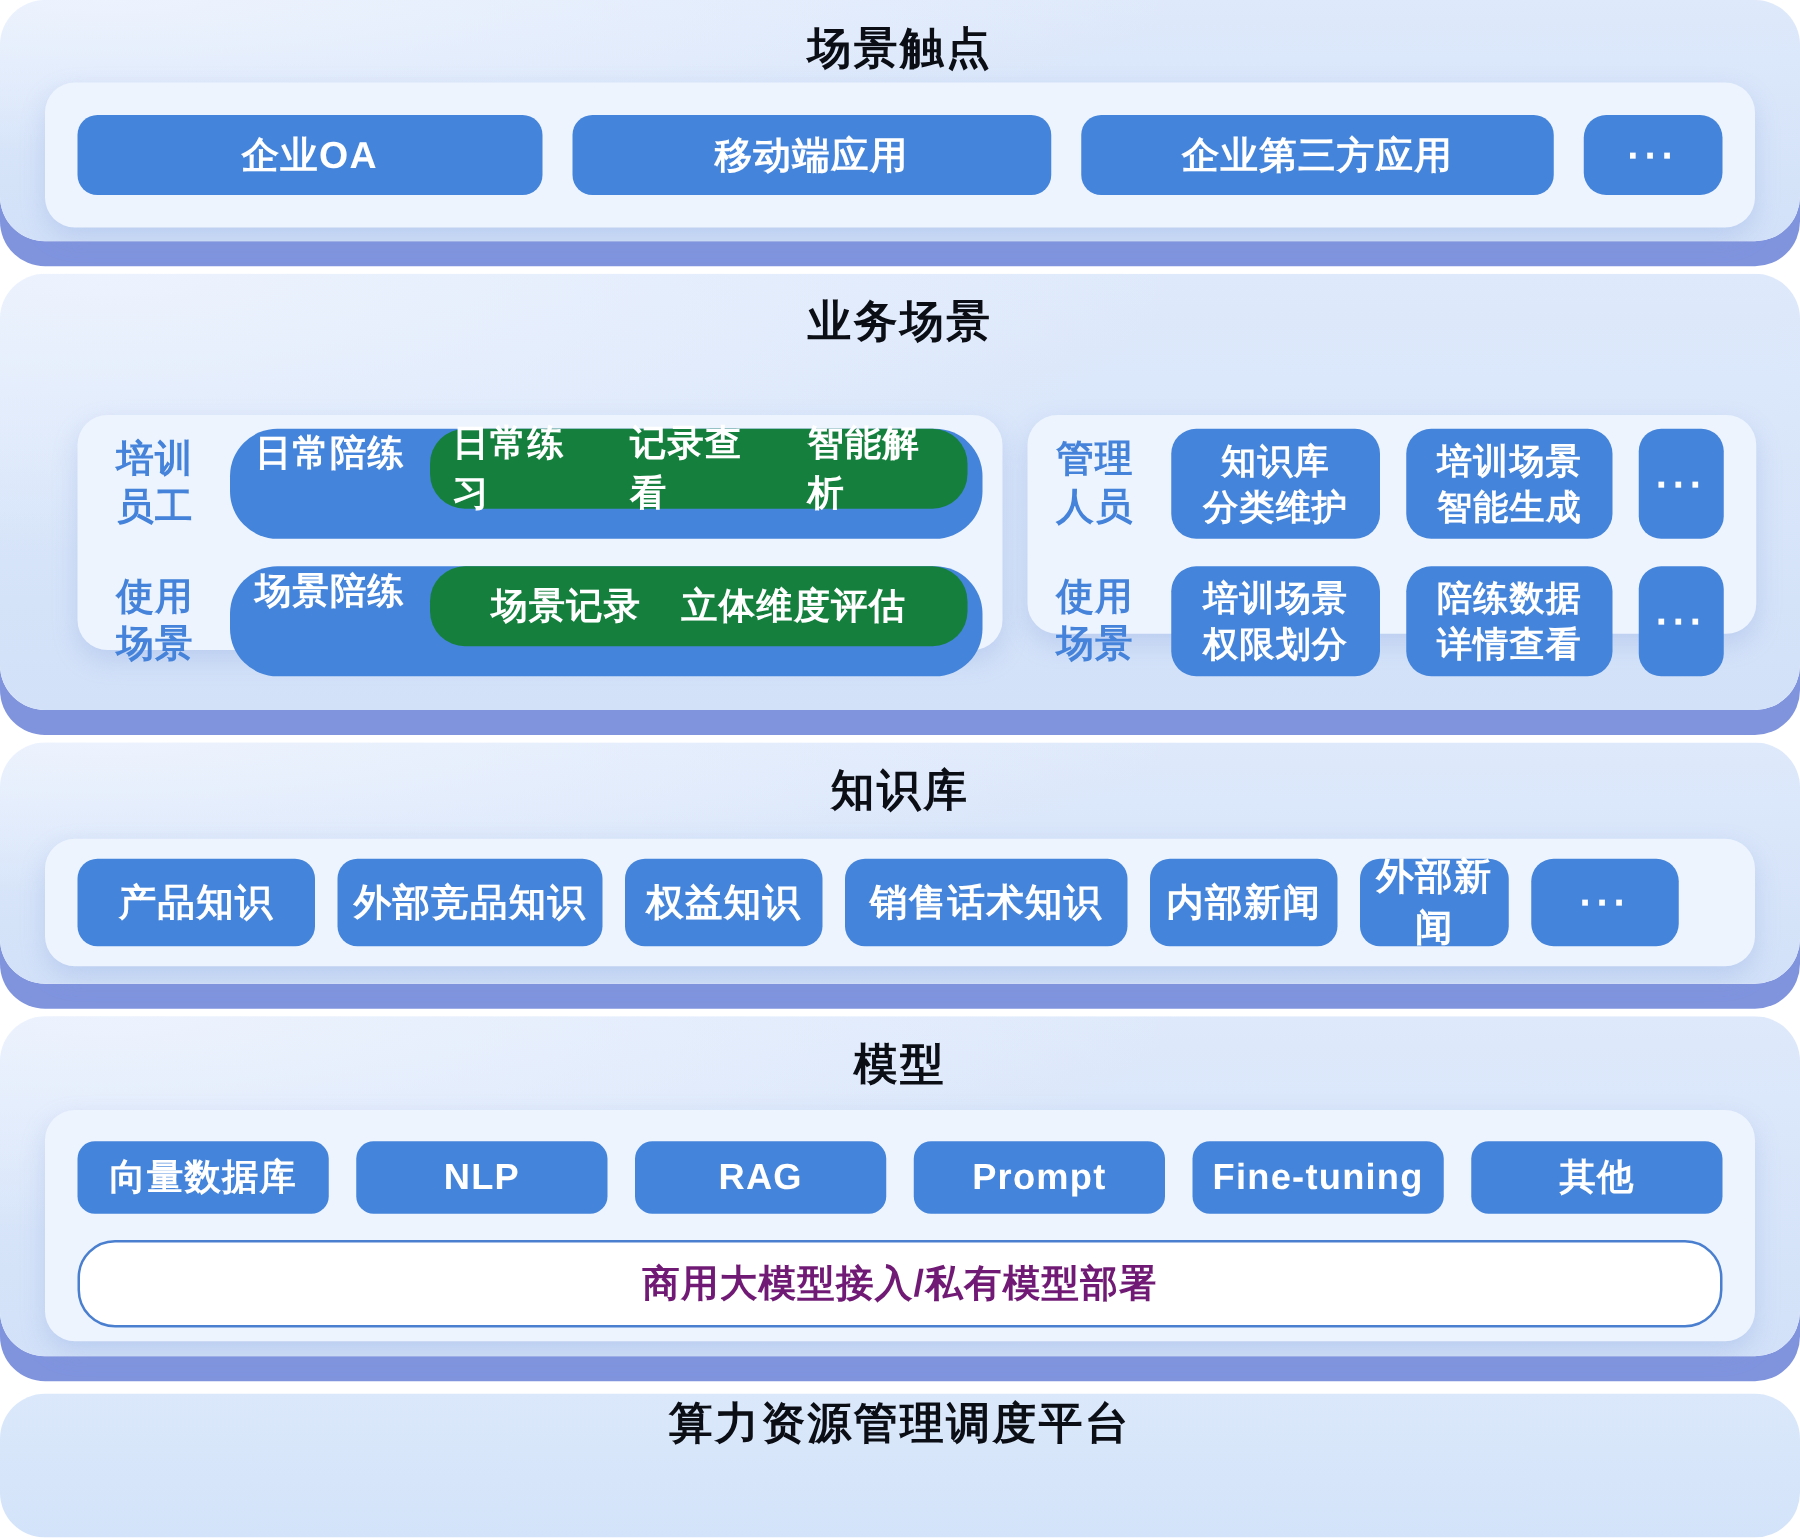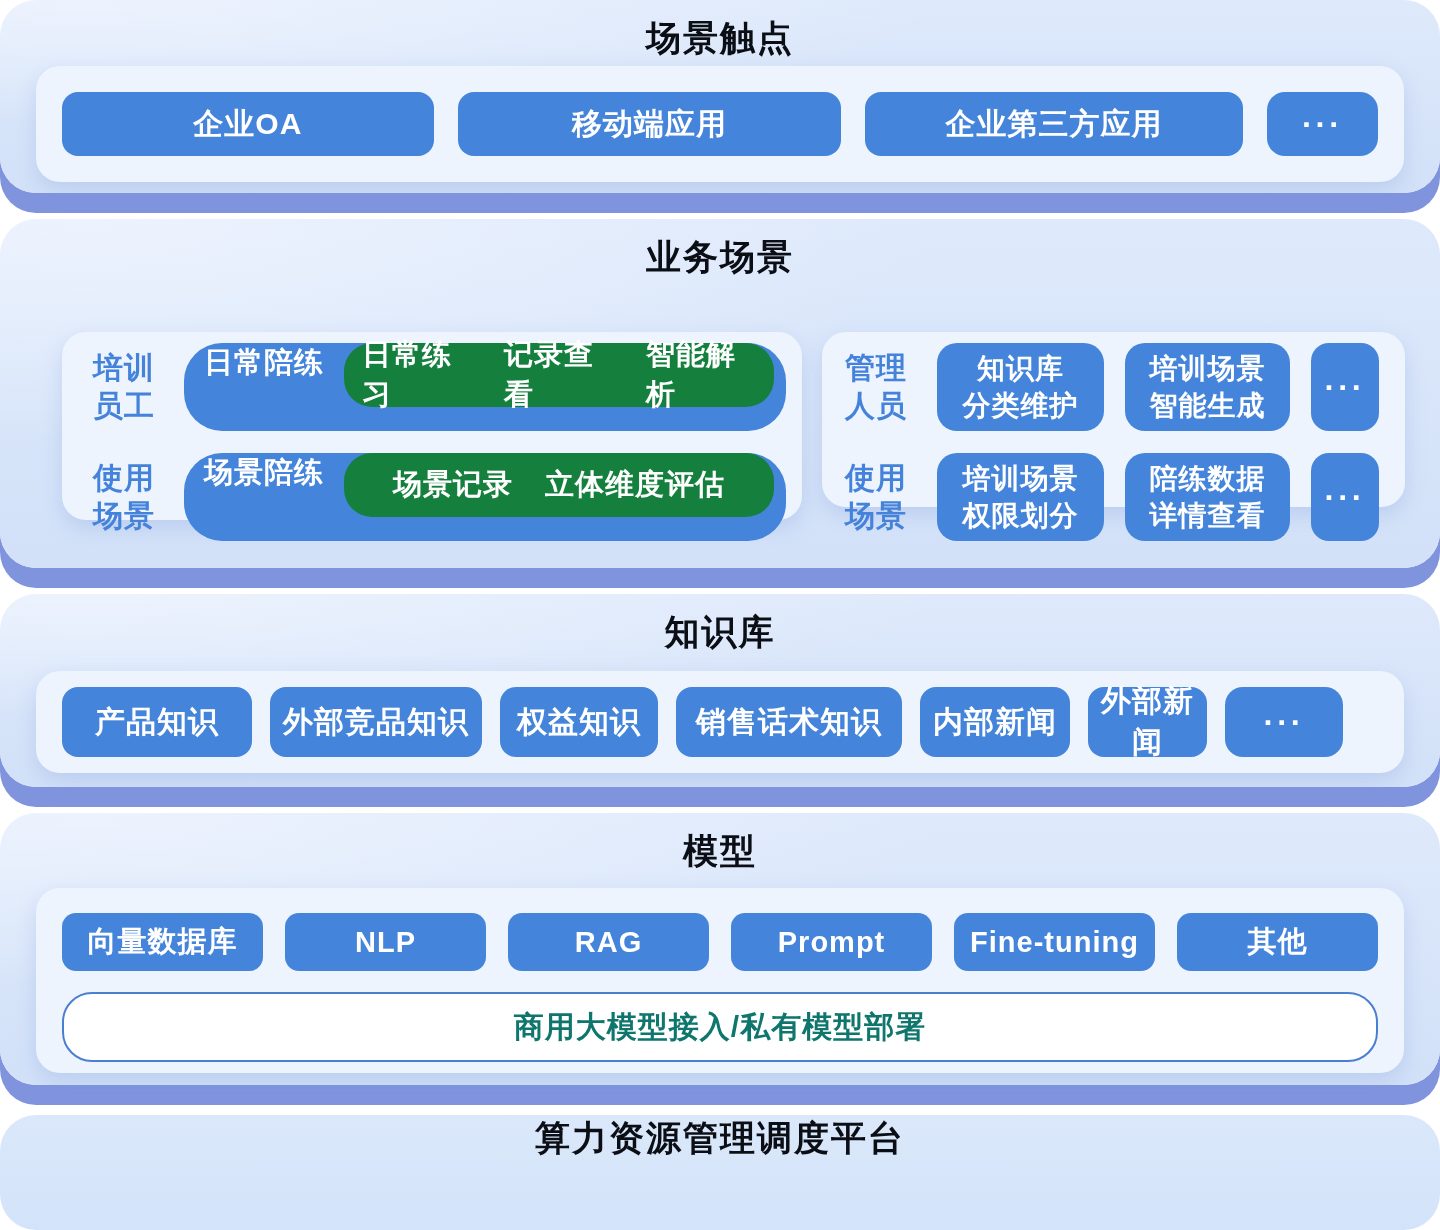--- a/index.html
+++ b/index.html
@@ -76,21 +76,21 @@
 
   
   .s4{top:813px;height:272px;}
   .s4-panel{left:36px;right:36px;top:75px;height:185px;
     padding:25px 26px 12px;box-sizing:border-box;}
   .s4-row{display:flex;gap:22px;}
   .s4-row .btn{flex:1;height:58px;border-radius:14px;font-size:29px;}
   .s4-bar{
     margin-top:21px;height:70px;background:#ffffff;border:2px solid #4a7fd0;
     border-radius:30px;display:flex;align-items:center;justify-content:center;
-    font-size:30px;font-weight:700;color:#0f766e;letter-spacing:1px;box-sizing:border-box;
+    font-size:30px;font-weight:700;color:#701a75;letter-spacing:1px;box-sizing:border-box;
   }
 
   
   .s5{top:1115px;height:115px;box-shadow:none;
     background:linear-gradient(180deg,#dbe8fb 0%,#d3e3f9 100%);
     display:flex;align-items:flex-start;justify-content:center;}
   .s5 .section-title{padding-top:0;}
 </style>
 </head>
 <body>

